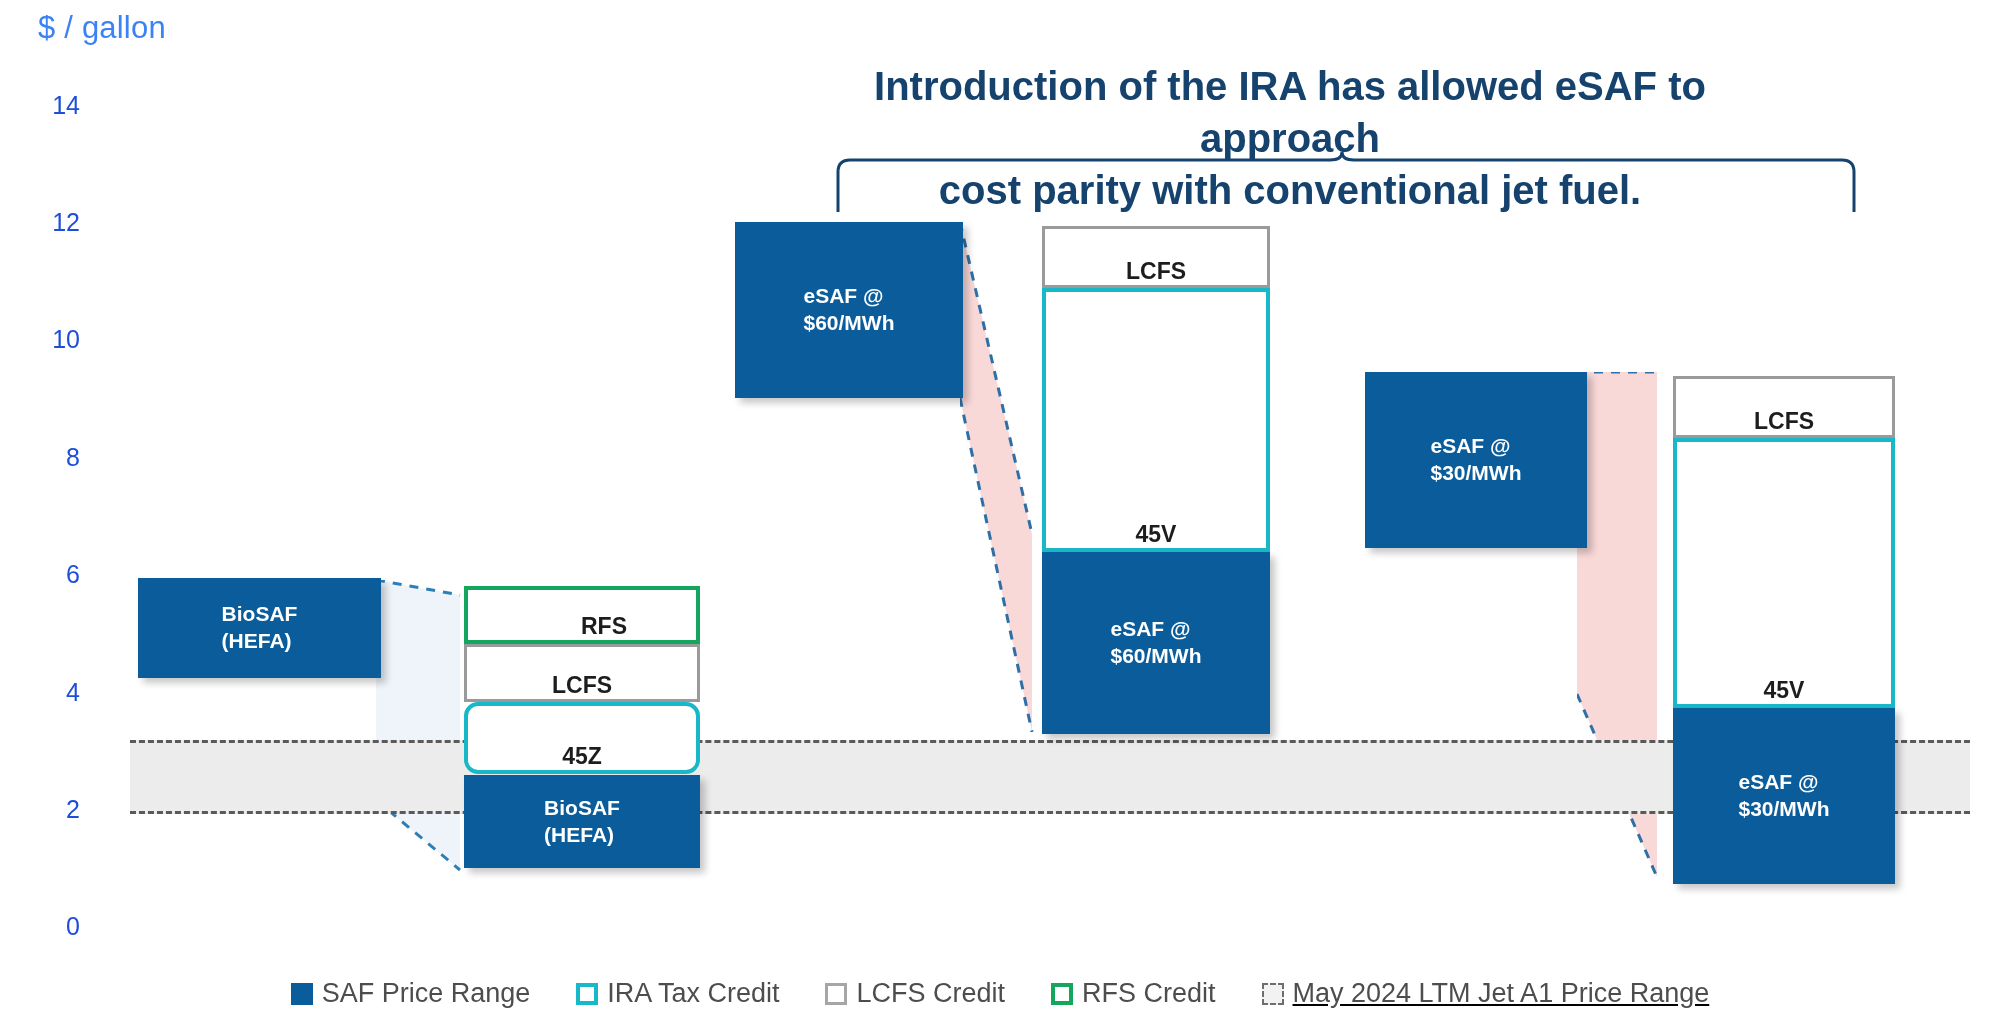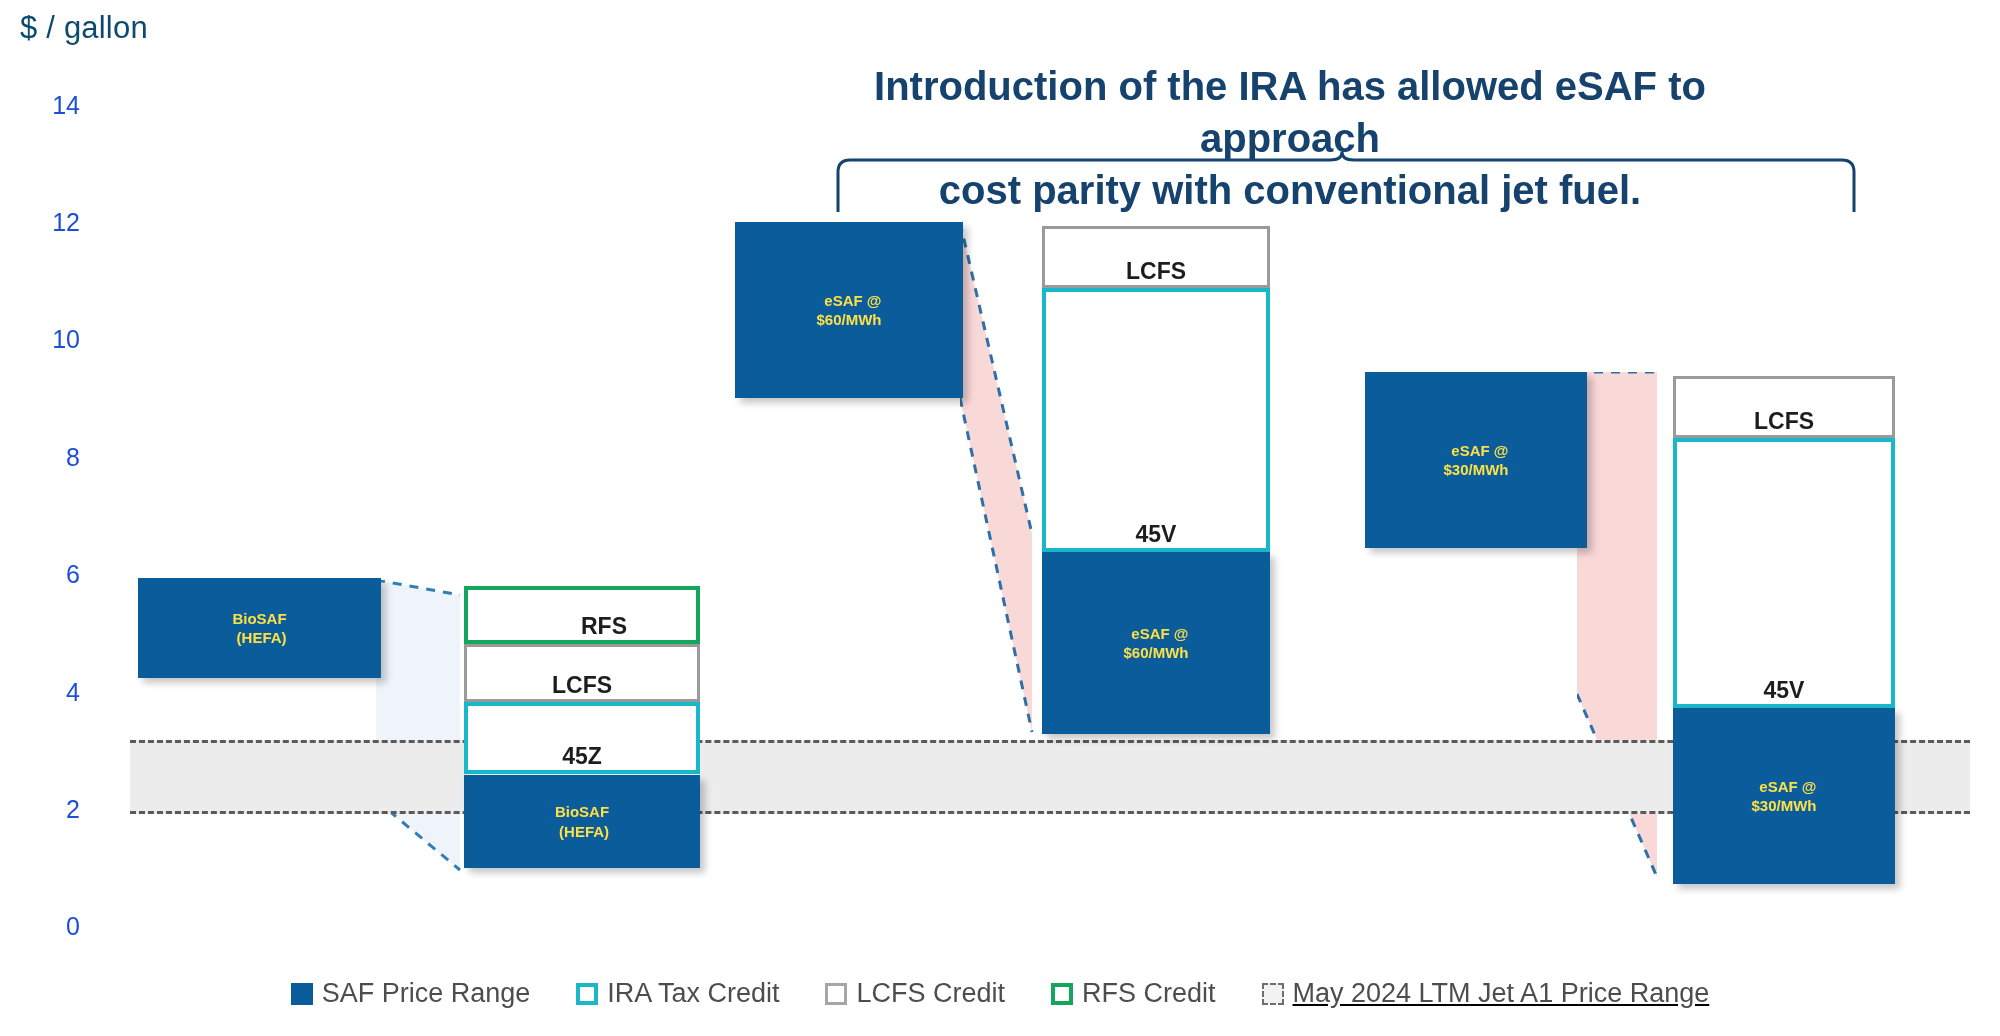--- a/index.html
+++ b/index.html
@@ -1,26 +1,26 @@
 <!DOCTYPE html>
 <html><head>
 <meta charset="utf-8">
 <style>
   html,body{margin:0;padding:0;background:#ffffff;}
   body{width:2000px;height:1036px;font-family:"Liberation Sans",sans-serif;overflow:hidden;}
   #stage{position:relative;width:2000px;height:1036px;background:#fff;}
 
-  .ylabel{position:absolute;left:20px;top:10px;font-size:31px;color:#0c4a6e;letter-spacing:.2px;}
+  .ylabel{position:absolute;left:38px;top:10px;font-size:31px;color:#3b82f6;letter-spacing:.2px;}
   .ytick{position:absolute;font-size:25px;color:#1d4ed8;text-align:right;width:60px;}
 
   .annot{position:absolute;text-align:center;color:#16426e;font-weight:bold;font-size:40px;line-height:1.30;}
 
   .bar{position:absolute;box-sizing:border-box;}
-  .solid{background:#0b5c9a;color:#fde047;font-weight:bold;font-size:15px;
-         display:flex;align-items:center;justify-content:center;text-align:right;line-height:1.28;
+  .solid{background:#0b5c9a;color:#ffffff;font-weight:bold;font-size:21px;
+         display:flex;align-items:center;justify-content:center;text-align:left;line-height:1.28;
          box-shadow:5px 5px 7px rgba(0,0,0,0.22);}
   .hollow{background:#ffffff;color:#1d1d1d;font-weight:bold;font-size:23px;
           display:flex;align-items:flex-end;justify-content:center;text-align:center;}
   .b-cyan{border:4px solid #19b8c8;}
   .b-gray{border:3px solid #9a9a9a;}
   .b-green{border:4px solid #15a65e;}
 
   .band{position:absolute;background:#ececec;border-top:3px dashed #5a5a5a;border-bottom:3px dashed #5a5a5a;}
 
   .connector{position:absolute;}
@@ -86,21 +86,21 @@
       <span>(HEFA)</span>
     </span>
   </div>
 
   <div class="bar hollow b-green" style="left:464px;top:586px;width:236px;height:58px;padding-left:44px;">
     <span>RFS</span>
   </div>
   <div class="bar hollow b-gray" style="left:464px;top:644px;width:236px;height:58px;">
     <span>LCFS</span>
   </div>
-  <div class="bar hollow b-cyan" style="left:464px;top:702px;width:236px;height:72px;">
+  <div class="bar hollow b-cyan" style="left:464px;top:702px;width:236px;height:72px;border-radius:14px;">
     <span>45Z</span>
   </div>
   <div class="bar solid" style="left:464px;top:775px;width:236px;height:93px;">
     <span>
       <span>BioSAF</span><br>
       <span>(HEFA)</span>
     </span>
   </div>
 
   <div class="bar solid" style="left:735px;top:222px;width:228px;height:176px;">

